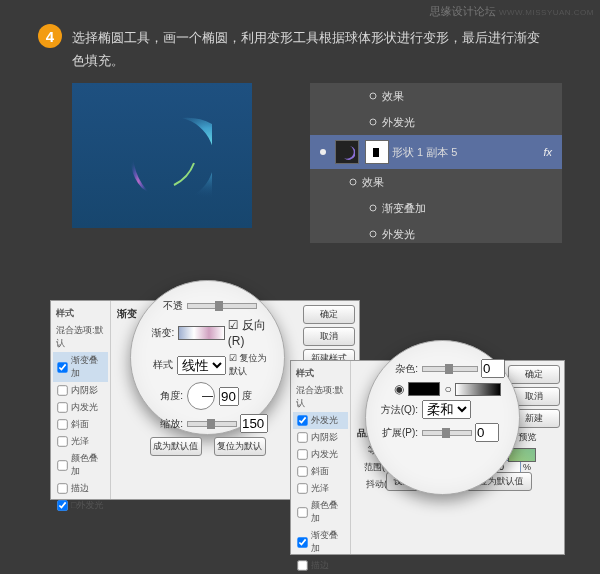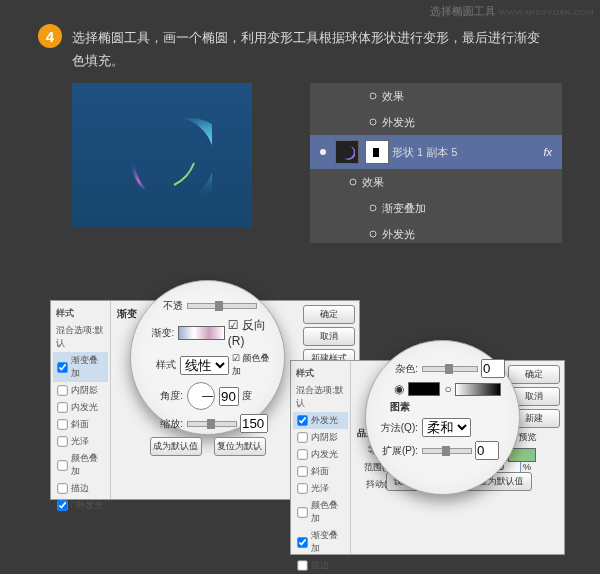--- a/index.html
+++ b/index.html
@@ -211,21 +211,21 @@
       border: 1px solid #666;
       background: linear-gradient(45deg, #a0d080, #80c090);
     }
     .dark-swatch { width: 32px; height: 14px; background: #000; border: 1px solid #666; }
     svg.eye-icon { width: 13px; height: 9px; }
   </style>
 </head>
 <body>
 
 <div class="watermark-top">
-  <span>选择椭圆工具</span>
+  <span>思缘设计论坛</span>
   <span class="sub">WWW.MISSYUAN.COM</span>
 </div>
 
 <div class="step-num">4</div>
 <div class="instruction">选择椭圆工具，画一个椭圆，利用变形工具根据球体形状进行变形，最后进行渐变色填充。</div>
 
 <div class="preview">
   <div class="crescent">
     <svg viewBox="0 0 100 100">
       <defs>
@@ -441,21 +441,21 @@
     <div class="slider" style="width:70px"></div>
     </div>
   <div class="zrow">
       <label>渐变:</label>
     <div class="gradient-bar" style="width:60px"></div>
     <span style="margin-left:3px;font-size:12px">☑ 反向(R)</span>
     </div>
   <div class="zrow">
       <label>样式</label>
     <select><option>线性</option></select>
-    <span style="margin-left:3px;font-size:9px">☑ 颜色叠加</span>
+    <span style="margin-left:3px;font-size:9px">☑ 复位为默认</span>
     </div>
   <div class="zrow">
       <label>角度:</label>
     <div class="angle-ctrl"></div>
     <input type="text" style="width: 20px; margin-left: 4px;" value="90">
     <span style="margin-left:3px">度</span>
     </div>
   <div class="zrow">
       <label>缩放:</label>
     <div class="slider" style="width:50px"></div>
@@ -472,21 +472,20 @@
       <label>杂色:</label>
     <div class="slider" style="width:56px"></div>
     <input type="text" style="width: 24px; margin-left: 3px;" value="0">
     </div>
   <div class="zrow" style="margin-left:14px">
     <span style="font-size:12px">◉</span>
     <div class="dark-swatch" style="margin:0 4px"></div>
     <span style="font-size:12px">○</span>
     <div style="width:46px;height:13px;border:1px solid #666;background:linear-gradient(90deg,#fff,#000);margin-left:3px"></div>
   </div>
-  <div style="font-weight:bold;font-size:10px;margin:3px 0 2px 10px">图素</div>
   <div class="zrow">
       <label>方法(Q):</label>
     <select><option>柔和</option></select>
     </div>
   <div class="zrow">
       <label>扩展(P):</label>
     <div class="slider" style="width:50px"></div>
     <input type="text" style="width: 24px; margin-left: 3px;" value="0">
     </div>
 </div>

